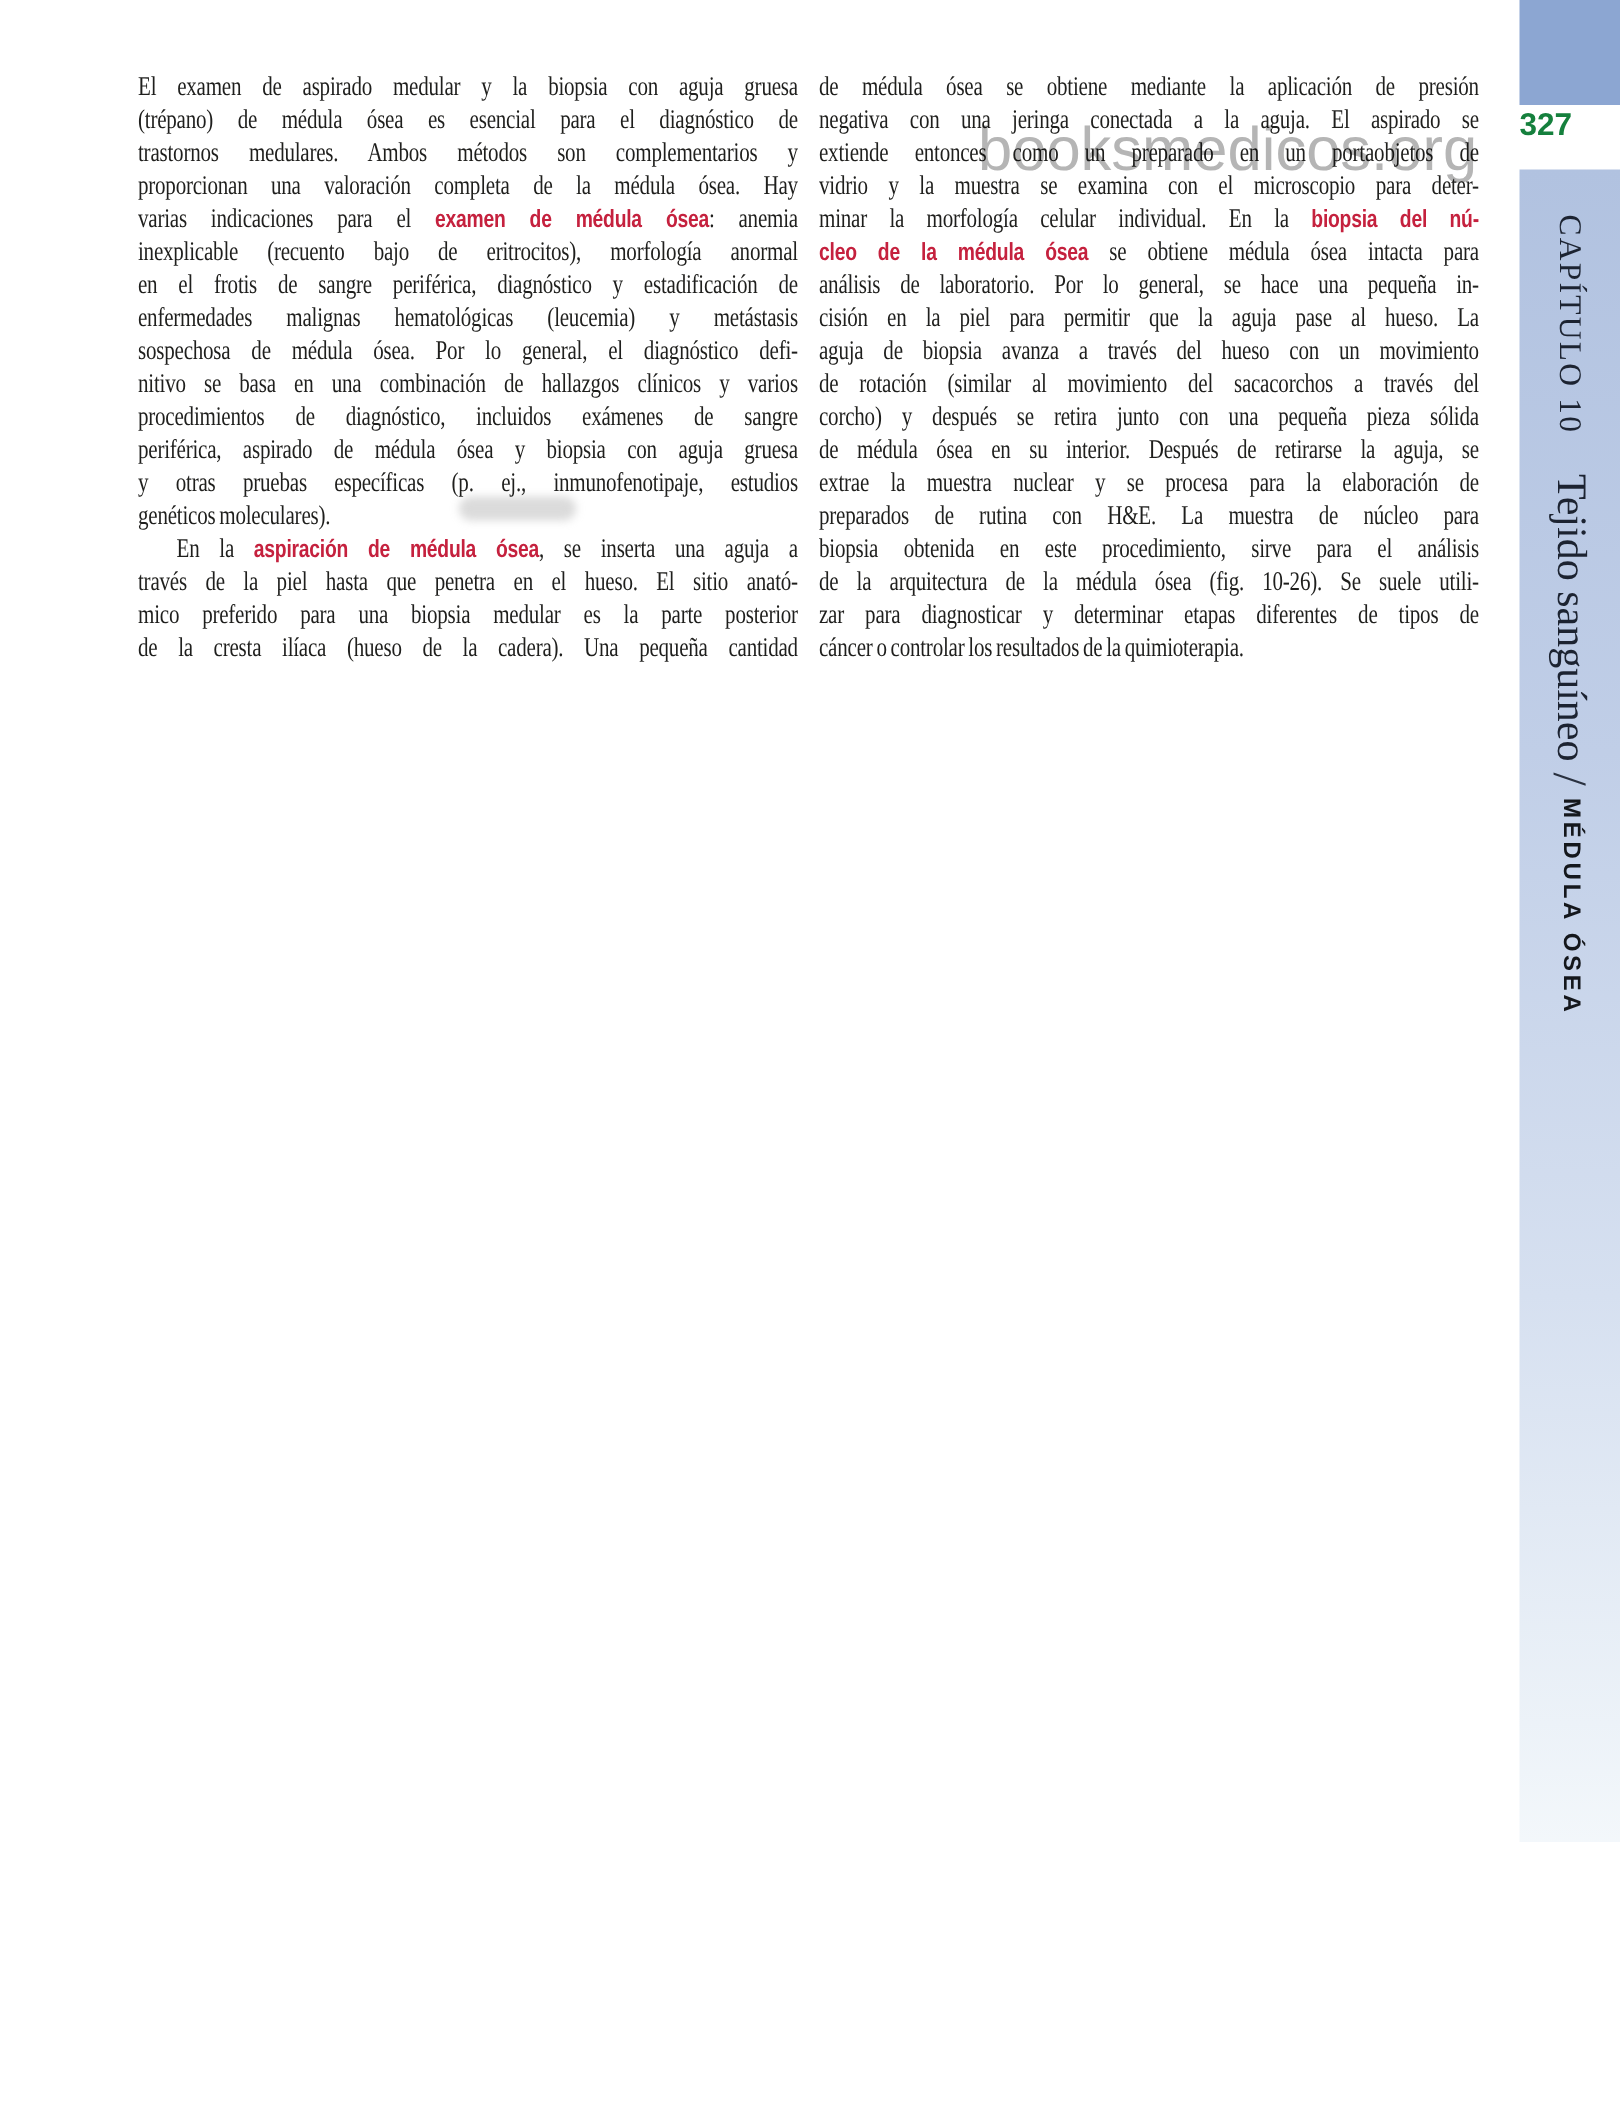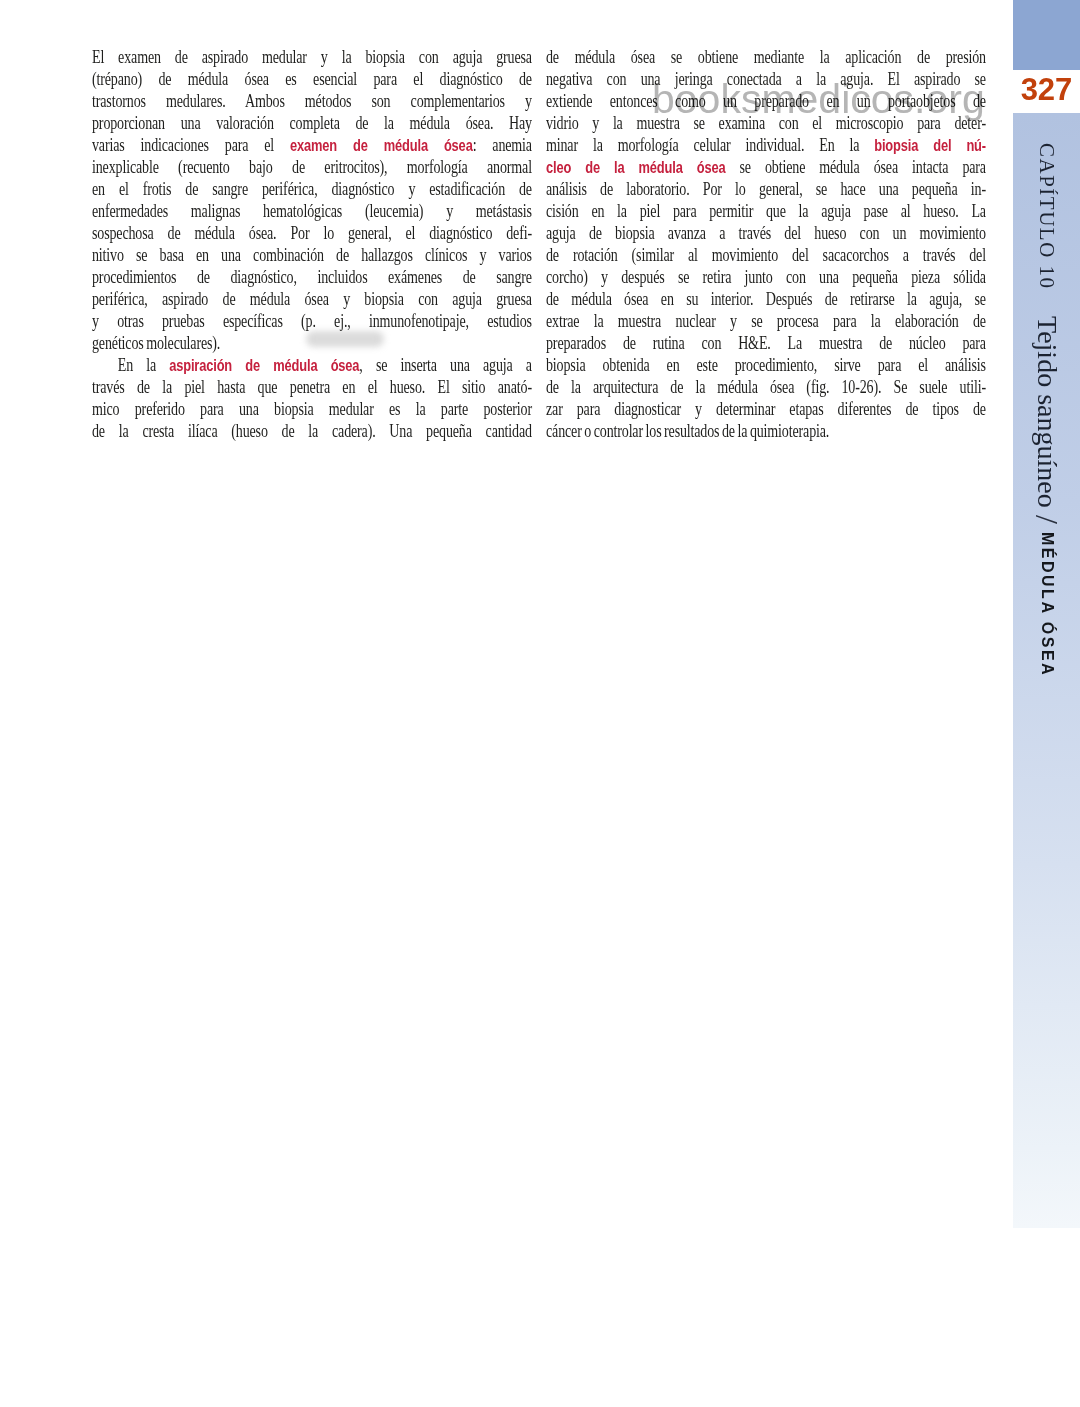--- a/index.html
+++ b/index.html
@@ -87,25 +87,25 @@
     width: 67px;
     height: 70px;
     background: var(--header-box, #8ca6d2);
     z-index: 3;
   }
   .page-number {
     position: absolute;
     left: 1013px;
     top: 72px;
     width: 67px;
-    text-align: center;
+    text-align: left;
     font-family: "Liberation Sans", sans-serif;
     font-weight: 700;
-    font-size: 31px;
-    color: #c2410c;
+    font-size: 21px;
+    color: #15803d;
     z-index: 3;
   }
   .side-strip {
     position: absolute;
     left: 1013px;
     top: 113px;
     width: 67px;
     height: 1294px;
     background: linear-gradient(180deg,
       #b1c2e0 0%, #c0cee7 30%, #d6e0f0 58%, #ecf2f8 80%, #fbfdfe 93%, #ffffff 100%);

